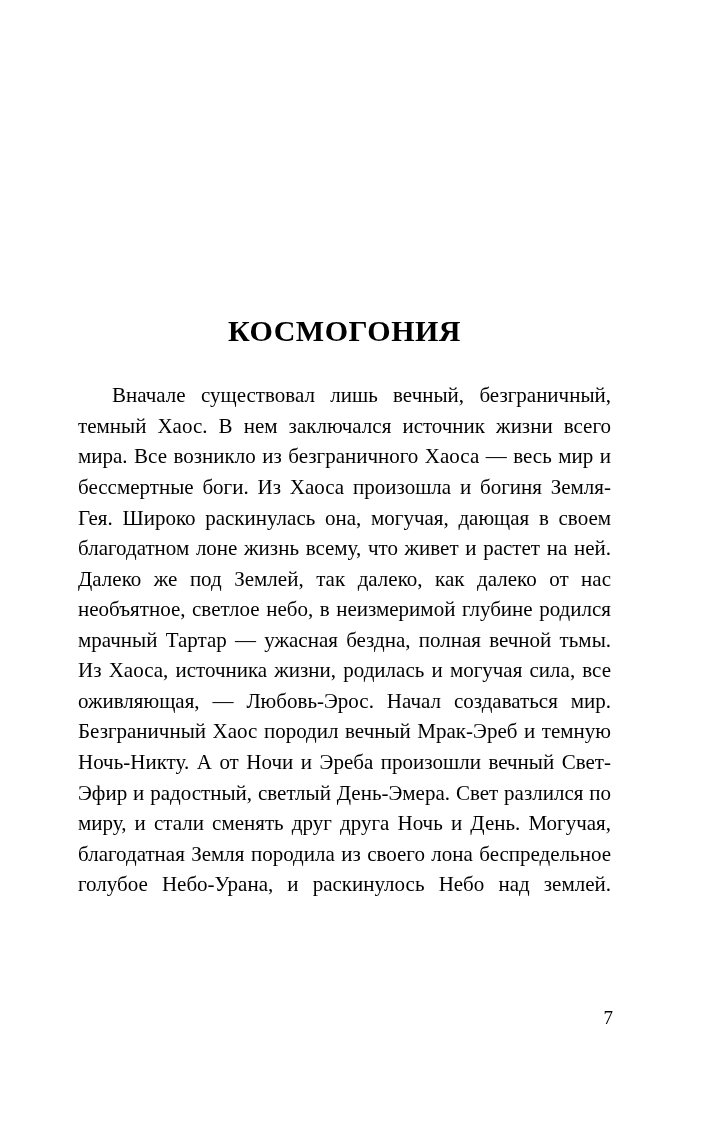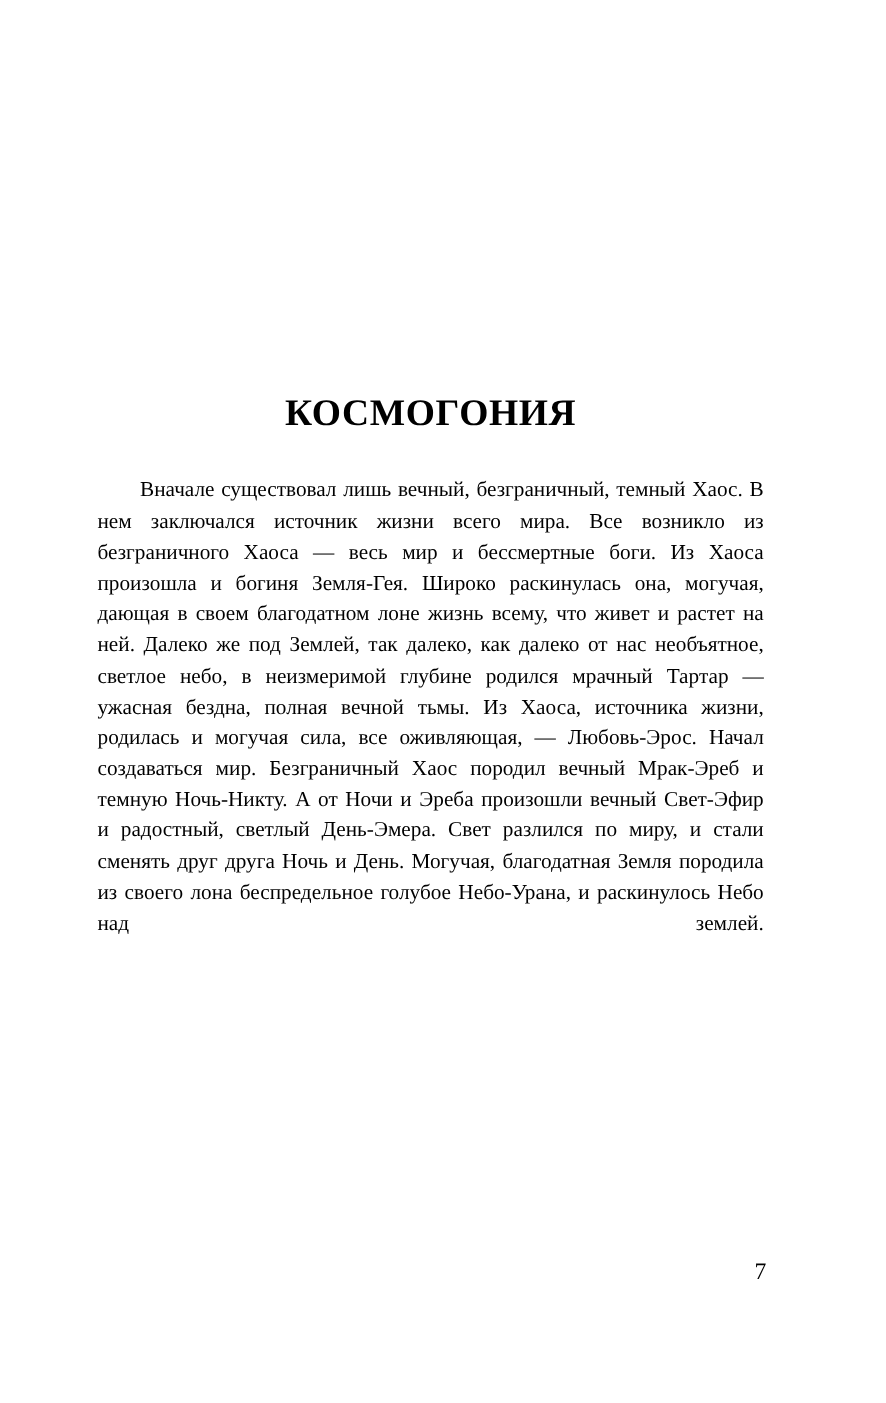--- a/index.html
+++ b/index.html
@@ -40,21 +40,21 @@
     line-height: 1.28;
     letter-spacing: 0.5px;
     margin: 0 0 30px 0;
   }
   .chapter-title .line {
     display: block;
     white-space: pre;
   }
 
   .body-text {
-    font-size: 17px;
+    font-size: 21px;
     line-height: 1.455;
     text-align: justify;
     text-align-last: justify;
     margin: 0;
     hyphens: manual;
     word-spacing: 0.02em;
   }
   .body-text .indent {
     display: inline-block;
     width: 34px;

